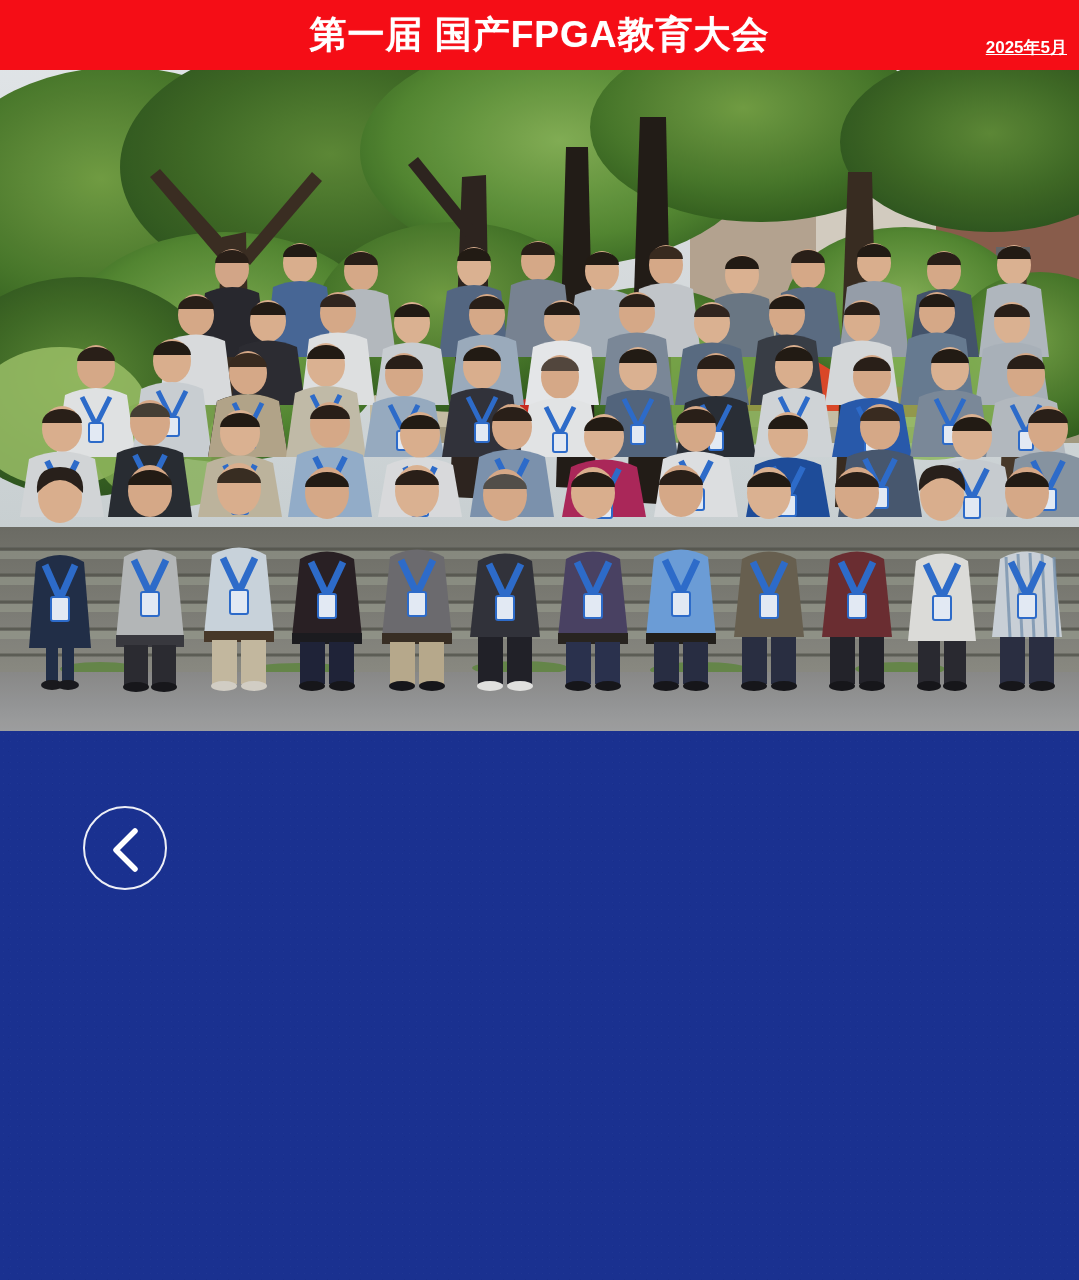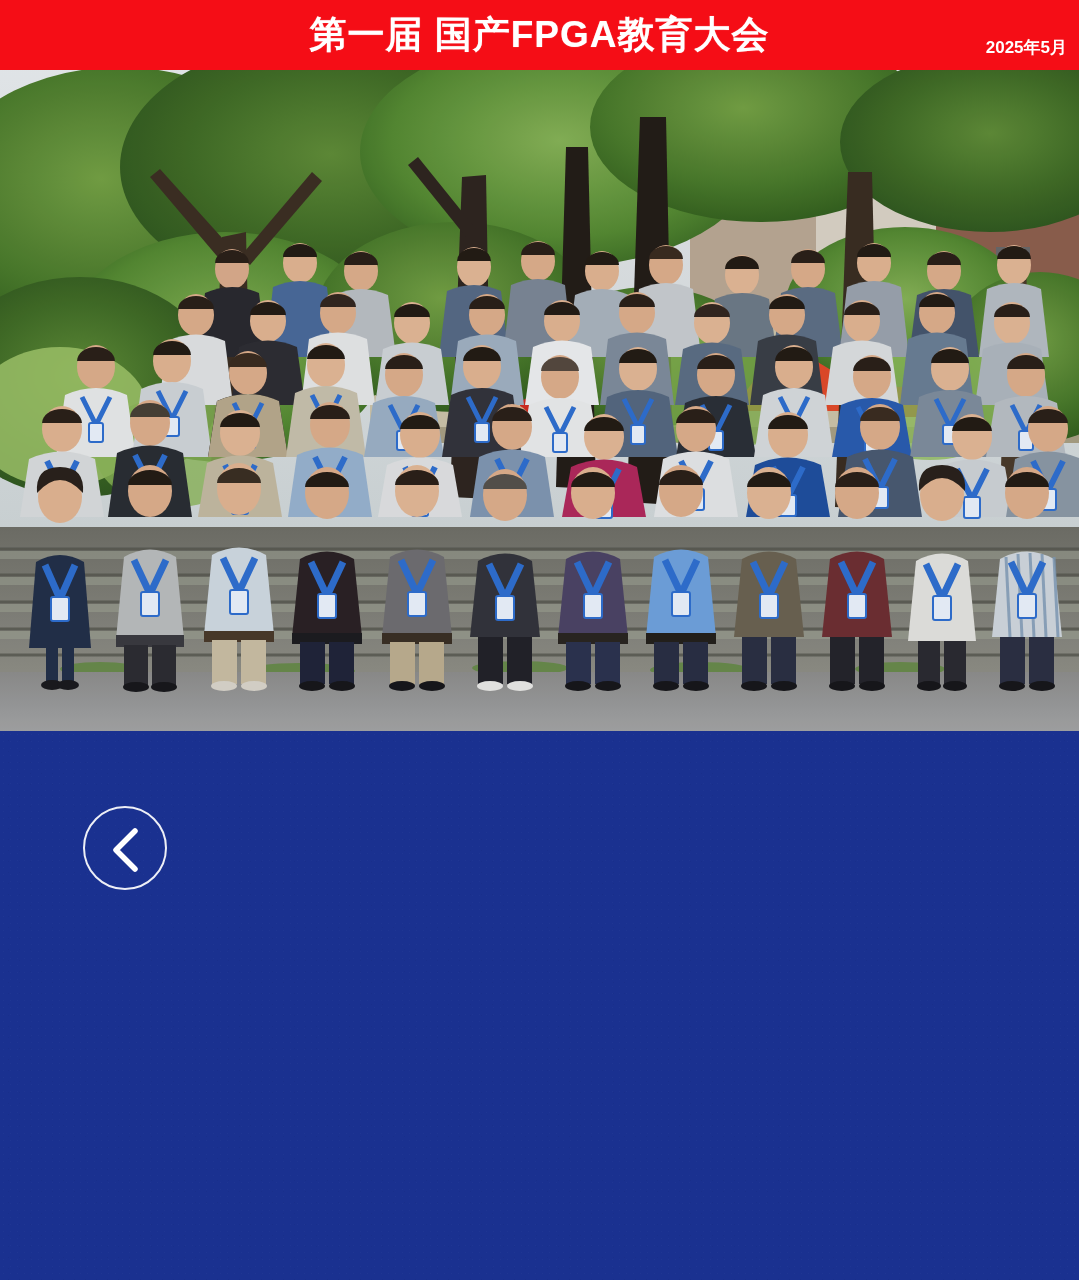--- a/index.html
+++ b/index.html
@@ -23,20 +23,21 @@
     color:#ffffff;
     font-size:37px; font-weight:bold; letter-spacing:1px;
     line-height:70px;
     text-shadow:0 0 1px rgba(255,255,255,0.5);
     white-space:nowrap;
   }
   .banner-date {
     position:absolute; right:12px; top:36px;
     color:#ffffff; font-size:17px; font-weight:bold;
     white-space:nowrap;
+    text-decoration:underline;
   }
 
   
   .photo {
     position:absolute; left:0; top:57px; width:1079px; height:675px;
     overflow:hidden;
     background:#7d8b6a;
     z-index:10;
   }
   .photo svg { display:block; width:1079px; height:675px; }

